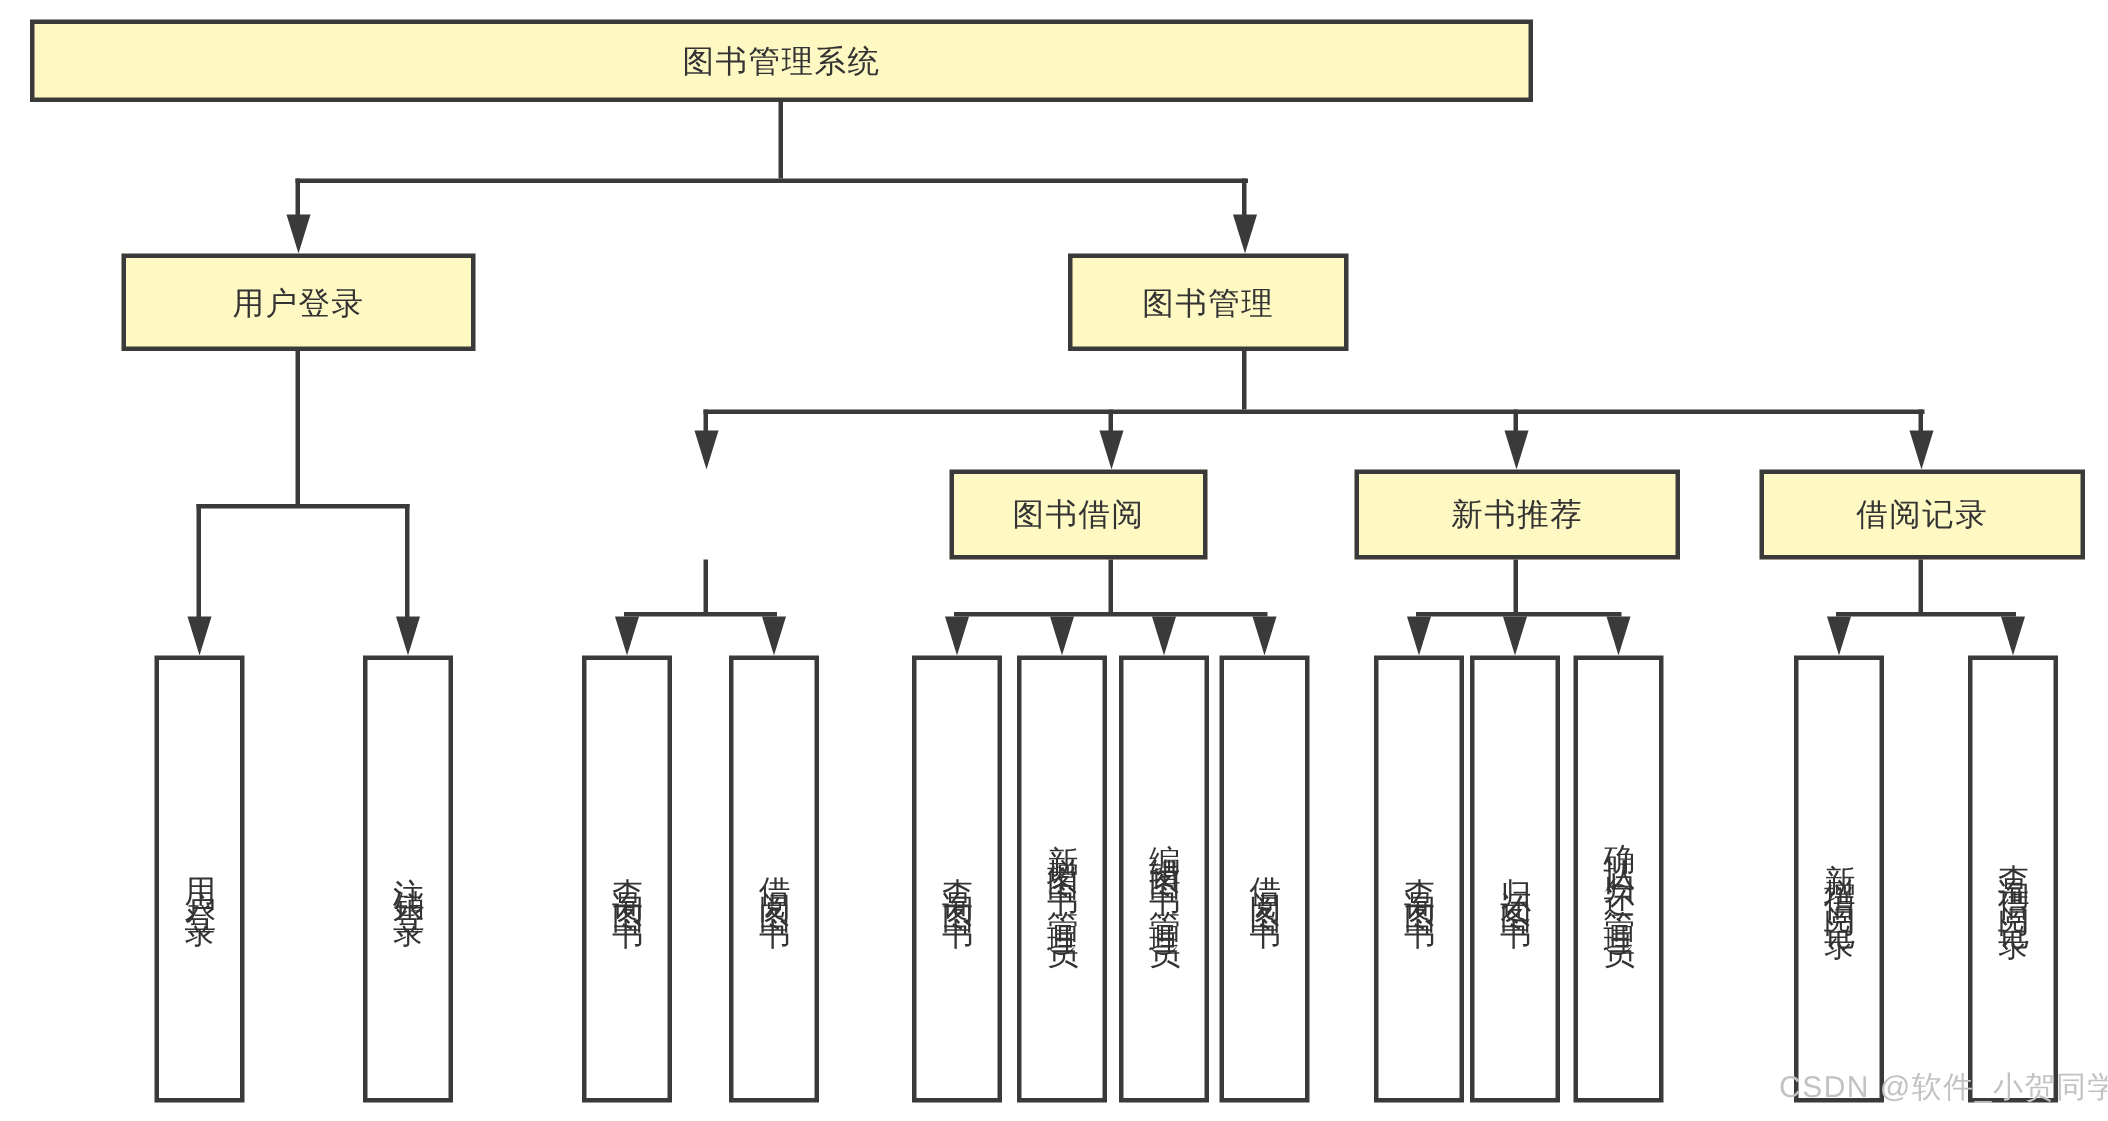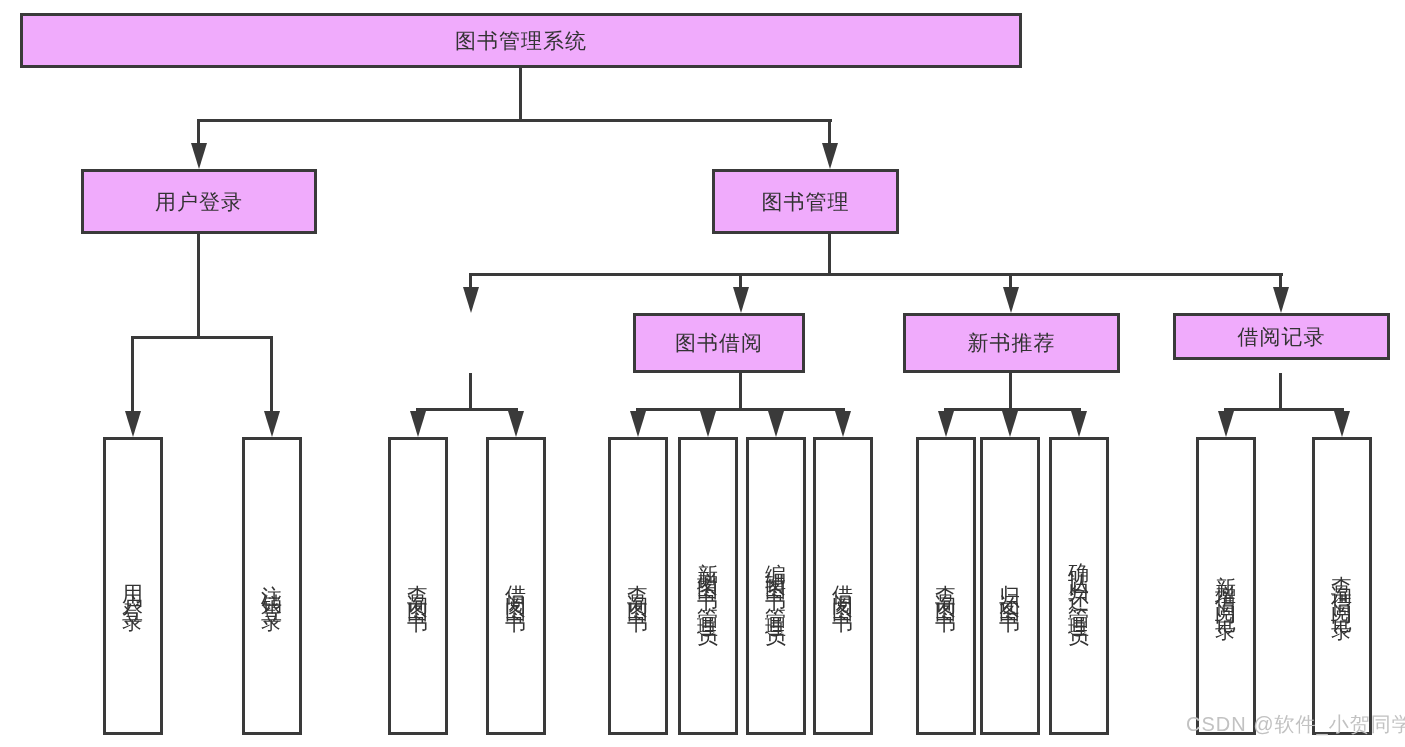--- a/index.html
+++ b/index.html
@@ -13,21 +13,21 @@
     position:relative;
     width:1405px;height:747px;
     background:var(--bg);
     overflow:hidden;
     font-family:"Liberation Sans",sans-serif;
   }
   .hbox{
     position:absolute;
     box-sizing:border-box;
     border:3px solid var(--line);
-    background:#f0abfc;
+    background:#fef9c3;
     display:flex;align-items:center;justify-content:center;
     font-size:21px;color:var(--text);
     letter-spacing:1px;
   }
   .leaf{
     position:absolute;
     box-sizing:border-box;
     border:3px solid var(--line);
     background:#fff;
     width:60px;height:298px;top:437px;
@@ -107,21 +107,21 @@
   <div class="arrow" style="left:1003px;top:287px"></div>
   <div class="vline" style="left:1279px;top:273px;height:17px"></div>
   <div class="arrow" style="left:1273px;top:287px"></div>
 
   <div class="hbox" style="left:633px;top:313px;width:172px;height:60px">
     <span>图书借阅</span>
   </div>
   <div class="hbox" style="left:903px;top:313px;width:217px;height:60px">
     <span>新书推荐</span>
   </div>
-  <div class="hbox" style="left:1173px;top:313px;width:217px;height:47px">
+  <div class="hbox" style="left:1173px;top:313px;width:217px;height:60px">
     <span>借阅记录</span>
   </div>
 
   <div class="vline" style="left:469px;top:373px;height:35px"></div>
   <div class="hline" style="left:416px;top:408px;width:102px"></div>
   <div class="arrow" style="left:410px;top:411px"></div>
   <div class="arrow" style="left:508px;top:411px"></div>
   <div class="leaf" style="left:388px">
     <span class="vtext">查询图书</span>
   </div>

